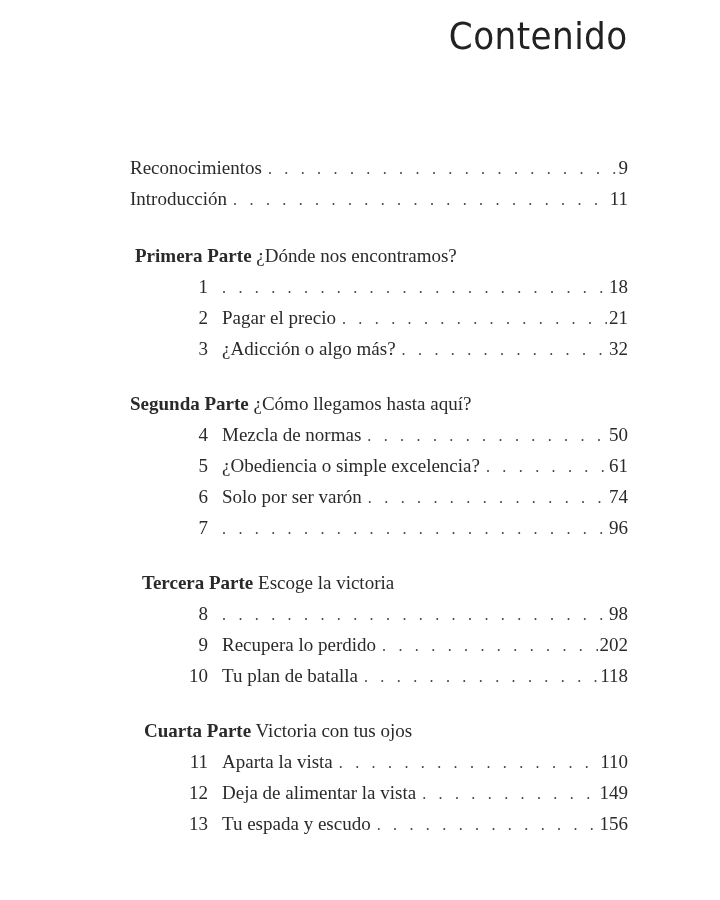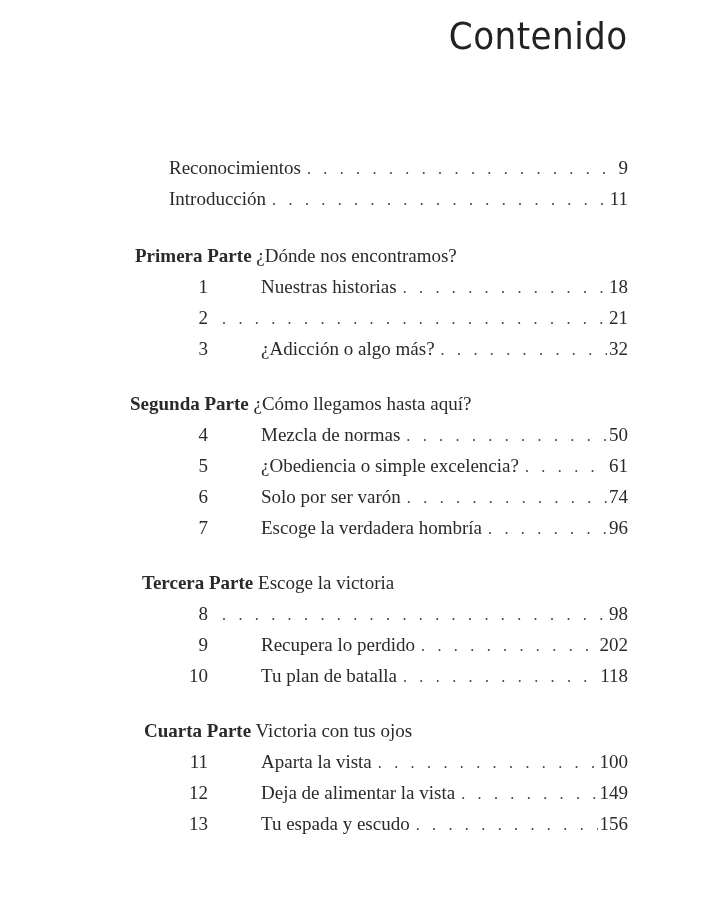--- a/index.html
+++ b/index.html
@@ -12,21 +12,21 @@
     position: absolute; right: 92px; top: 14px;
     font-family: "DejaVu Sans", sans-serif; font-weight: normal;
     font-size: 38px; letter-spacing: 0.5px; color: #222;
     transform: scaleX(0.9); transform-origin: right center;
   }
   .toc { position: absolute; left: 130px; top: 152px; width: 498px; }
   .row {
     display: flex; align-items: baseline; height: 31px;
     font-size: 19px; line-height: 31px;
   }
-  .row .label { white-space: nowrap; padding-right: 6px; margin-left: 39px; }
+  .row .label { white-space: nowrap; padding-right: 6px; }
   .row .dots {
     flex: 1; overflow: hidden; white-space: nowrap; letter-spacing: 4.2px;
     color: #444; font-size: 16px;
   }
   .row .page { white-space: nowrap; padding-left: 2px; }
   .part-heading {
     height: 31px; line-height: 31px; font-size: 19px; white-space: nowrap;
   }
   .part-heading .part-name { font-weight: bold; }
   .chapter { padding-left: 0; }
@@ -52,26 +52,26 @@
   </div>
 
   <div class="gap-lg"></div>
 
   <div class="part-heading" style="padding-left:5px">
     <span class="part-name">Primera Parte</span>
     <span>¿Dónde nos encontramos?</span>
   </div>
   <div class="row chapter">
     <span class="num">1</span>
-    <span class="label">Nuestras historias</span>
     <span class="dots">. . . . . . . . . . . . . . . . . . . . . . . . . . . . . . . . . . . . . . . . . . . . . . . . . . . . .</span>
     <span class="page">18</span>
   </div>
   <div class="row chapter">
     <span class="num">2</span>
+    <span class="label">Pagar el precio</span>
     <span class="dots">. . . . . . . . . . . . . . . . . . . . . . . . . . . . . . . . . . . . . . . . . . . . . . . . . . . . .</span>
     <span class="page">21</span>
   </div>
   <div class="row chapter">
     <span class="num">3</span>
     <span class="label">¿Adicción o algo más?</span>
     <span class="dots">. . . . . . . . . . . . . . . . . . . . . . . . . . . . . . . . . . . . . . . . . . . . . . . . . . . . .</span>
     <span class="page">32</span>
   </div>
 
@@ -94,21 +94,20 @@
     <span class="page">61</span>
   </div>
   <div class="row chapter">
     <span class="num">6</span>
     <span class="label">Solo por ser varón</span>
     <span class="dots">. . . . . . . . . . . . . . . . . . . . . . . . . . . . . . . . . . . . . . . . . . . . . . . . . . . . .</span>
     <span class="page">74</span>
   </div>
   <div class="row chapter">
     <span class="num">7</span>
-    <span class="label">Escoge la verdadera hombría</span>
     <span class="dots">. . . . . . . . . . . . . . . . . . . . . . . . . . . . . . . . . . . . . . . . . . . . . . . . . . . . .</span>
     <span class="page">96</span>
   </div>
 
   <div class="gap-md"></div>
 
   <div class="part-heading" style="padding-left:12px">
     <span class="part-name">Tercera Parte</span>
     <span>Escoge la victoria</span>
   </div>
@@ -133,21 +132,21 @@
   <div class="gap-md"></div>
 
   <div class="part-heading" style="padding-left:14px">
     <span class="part-name">Cuarta Parte</span>
     <span>Victoria con tus ojos</span>
   </div>
   <div class="row chapter">
     <span class="num">11</span>
     <span class="label">Aparta la vista</span>
     <span class="dots">. . . . . . . . . . . . . . . . . . . . . . . . . . . . . . . . . . . . . . . . . . . . . . . . . . . . .</span>
-    <span class="page">100</span>
+    <span class="page">110</span>
   </div>
   <div class="row chapter">
     <span class="num">12</span>
     <span class="label">Deja de alimentar la vista</span>
     <span class="dots">. . . . . . . . . . . . . . . . . . . . . . . . . . . . . . . . . . . . . . . . . . . . . . . . . . . . .</span>
     <span class="page">149</span>
   </div>
   <div class="row chapter">
     <span class="num">13</span>
     <span class="label">Tu espada y escudo</span>

